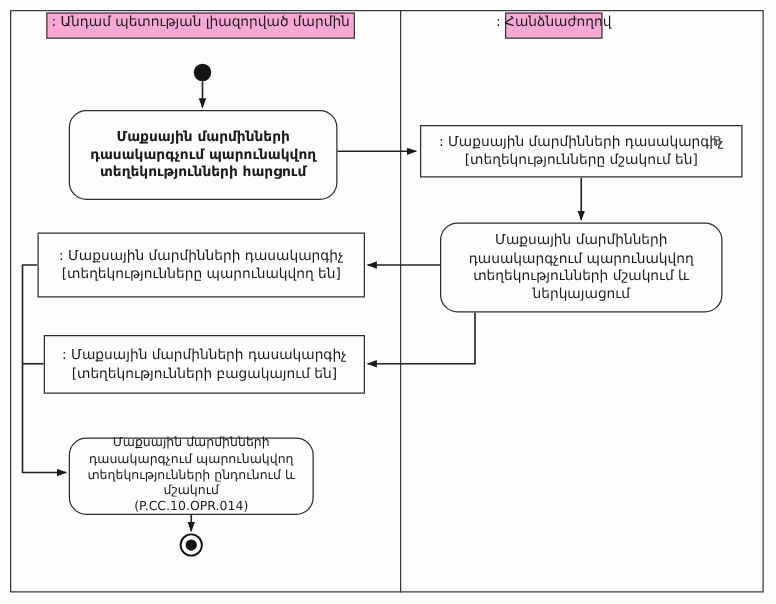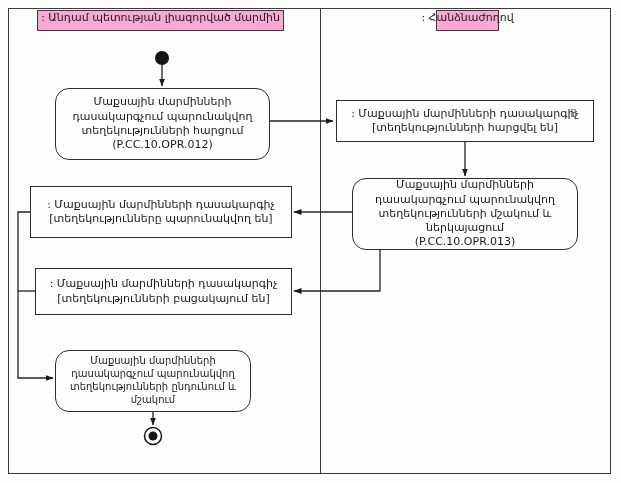--- a/index.html
+++ b/index.html
@@ -35,21 +35,21 @@
     top: 10px; height: 21px;
     border: 1px solid #3b3b3b;
     background: #f9a8d4;
     box-sizing: border-box;
     display: flex;
     justify-content: center;
     font-size: 11px;
     white-space: nowrap;
   }
   .lane-header.left  { left: 37px;  width: 247px; }
-  .lane-header.right { left: 436px; width: 63px;  }
+  .lane-header.right { left: 404px; width: 78px;  }
 
   .node {
     position: absolute;
     border: 1.3px solid #2e2e2e;
     background: #fdfdfb;
     box-sizing: border-box;
     display: flex;
     flex-direction: column;
     align-items: center;
     justify-content: center;
@@ -104,43 +104,42 @@
     <path d="M465,142 L465,176" fill="none" stroke="#232323" stroke-width="1.3" marker-end="url(#arrow)"></path>
     <path d="M352,212 L294,212" fill="none" stroke="#232323" stroke-width="1.3" marker-end="url(#arrow)"></path>
     <path d="M380,250 L380,291 L294,291" fill="none" stroke="#232323" stroke-width="1.3" marker-end="url(#arrow)"></path>
     <path d="M30,212 L18,212 L18,378 L53,378" fill="none" stroke="#232323" stroke-width="1.3" marker-end="url(#arrow)"></path>
     <path d="M35,291 L18,291" fill="none" stroke="#232323" stroke-width="1.3"></path>
     <path d="M153,412 L153,425" fill="none" stroke="#232323" stroke-width="1.3" marker-end="url(#arrow)"></path>
     <circle cx="153" cy="436" r="8.5" fill="#ffffff" stroke="#141414" stroke-width="1.5"></circle>
     <circle cx="153" cy="436" r="4.5" fill="#141414"></circle>
   </svg>
 
-  <div class="node action" style="left:55px; top:88px; width:215px; height:72px;">
+  <div class="node action" style="left:55px; top:88px; width:215px; height:72px;font-weight:bold;">
     <div class="node-title">Մաքսային մարմինների դասակարգչում պարունակվող տեղեկությունների հարցում</div>
-    <div class="node-code">(P.CC.10.OPR.012)</div>
   </div>
 
   <div class="node object" style="left:336px; top:100px; width:258px; height:42px;">
     <div class="node-name">: Մաքսային մարմինների դասակարգիչ</div>
-    <div class="node-state">[տեղեկությունների հարցվել են]</div>
+    <div class="node-state">[տեղեկությունները մշակում են]</div>
     <span class="object-badge">B</span>
   </div>
 
   <div class="node action" style="left:352px; top:178px; width:226px; height:72px;">
     <div class="node-title">Մաքսային մարմինների դասակարգչում պարունակվող տեղեկությունների մշակում և ներկայացում</div>
-    <div class="node-code">(P.CC.10.OPR.013)</div>
   </div>
 
   <div class="node object" style="left:30px; top:186px; width:262px; height:52px;">
     <div class="node-name">: Մաքսային մարմինների դասակարգիչ</div>
     <div class="node-state">[տեղեկությունները պարունակվող են]</div>
   </div>
 
   <div class="node object" style="left:35px; top:268px; width:257px; height:47px;">
     <div class="node-name">: Մաքսային մարմինների դասակարգիչ</div>
     <div class="node-state">[տեղեկությունների բացակայում են]</div>
   </div>
 
   <div class="node action small" style="left:55px; top:350px; width:196px; height:62px;">
     <div class="node-title">Մաքսային մարմինների դասակարգչում պարունակվող տեղեկությունների ընդունում և մշակում</div>
+    <div class="node-code">(P.CC.10.OPR.014)</div>
   </div>
 
 </div>
 
 </body></html>

